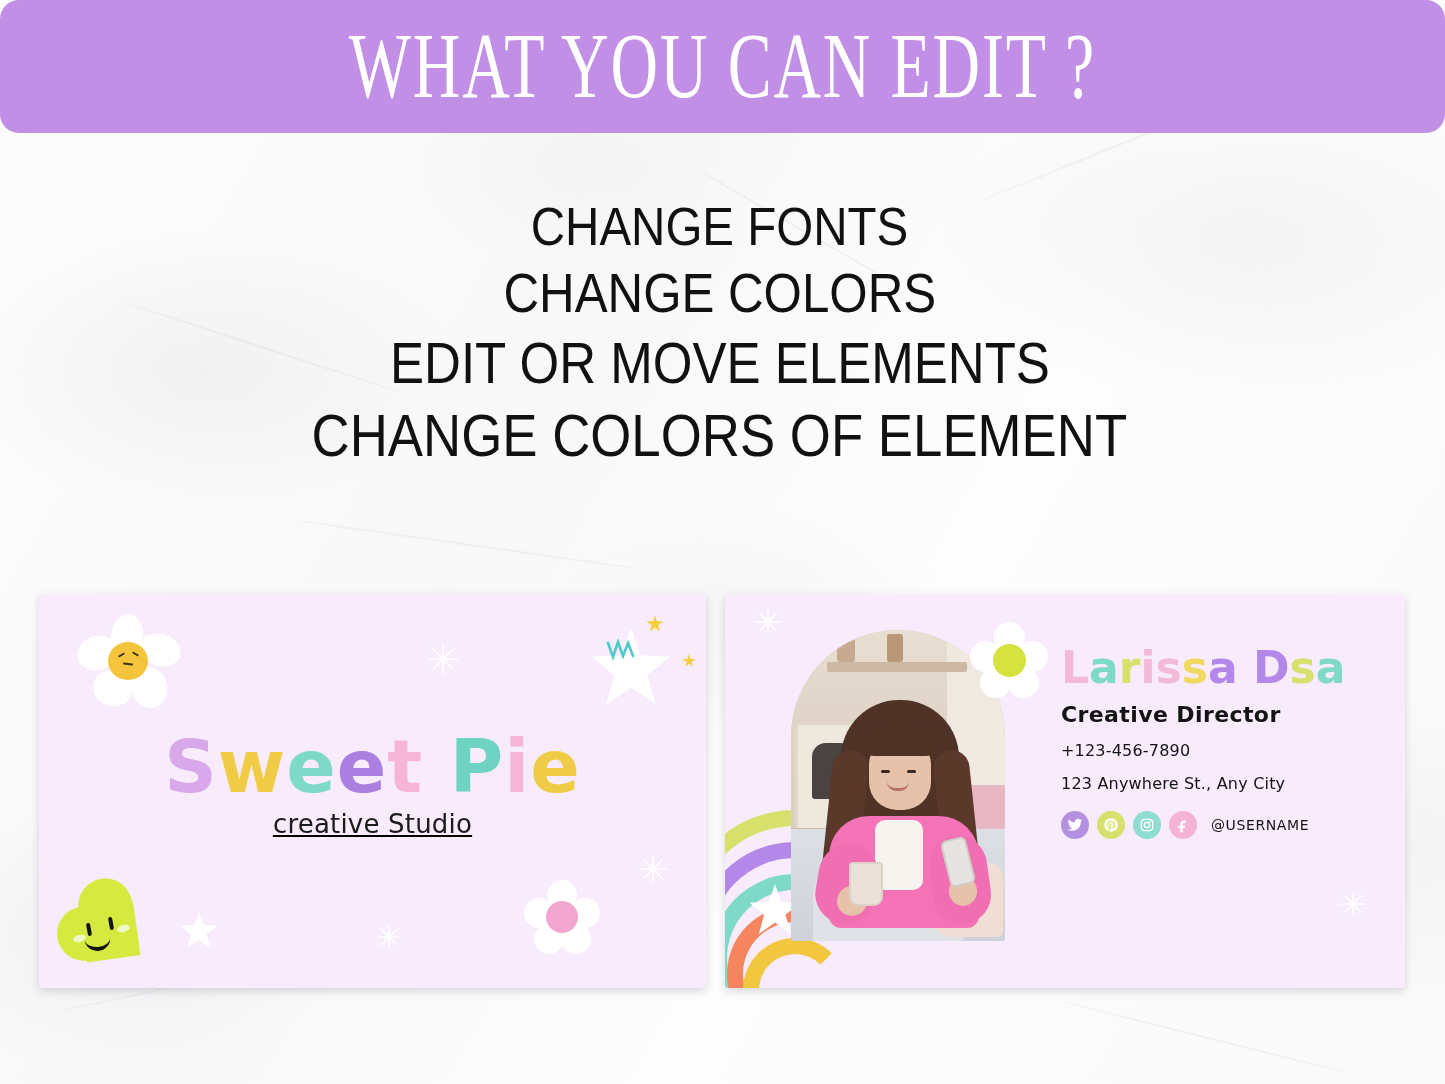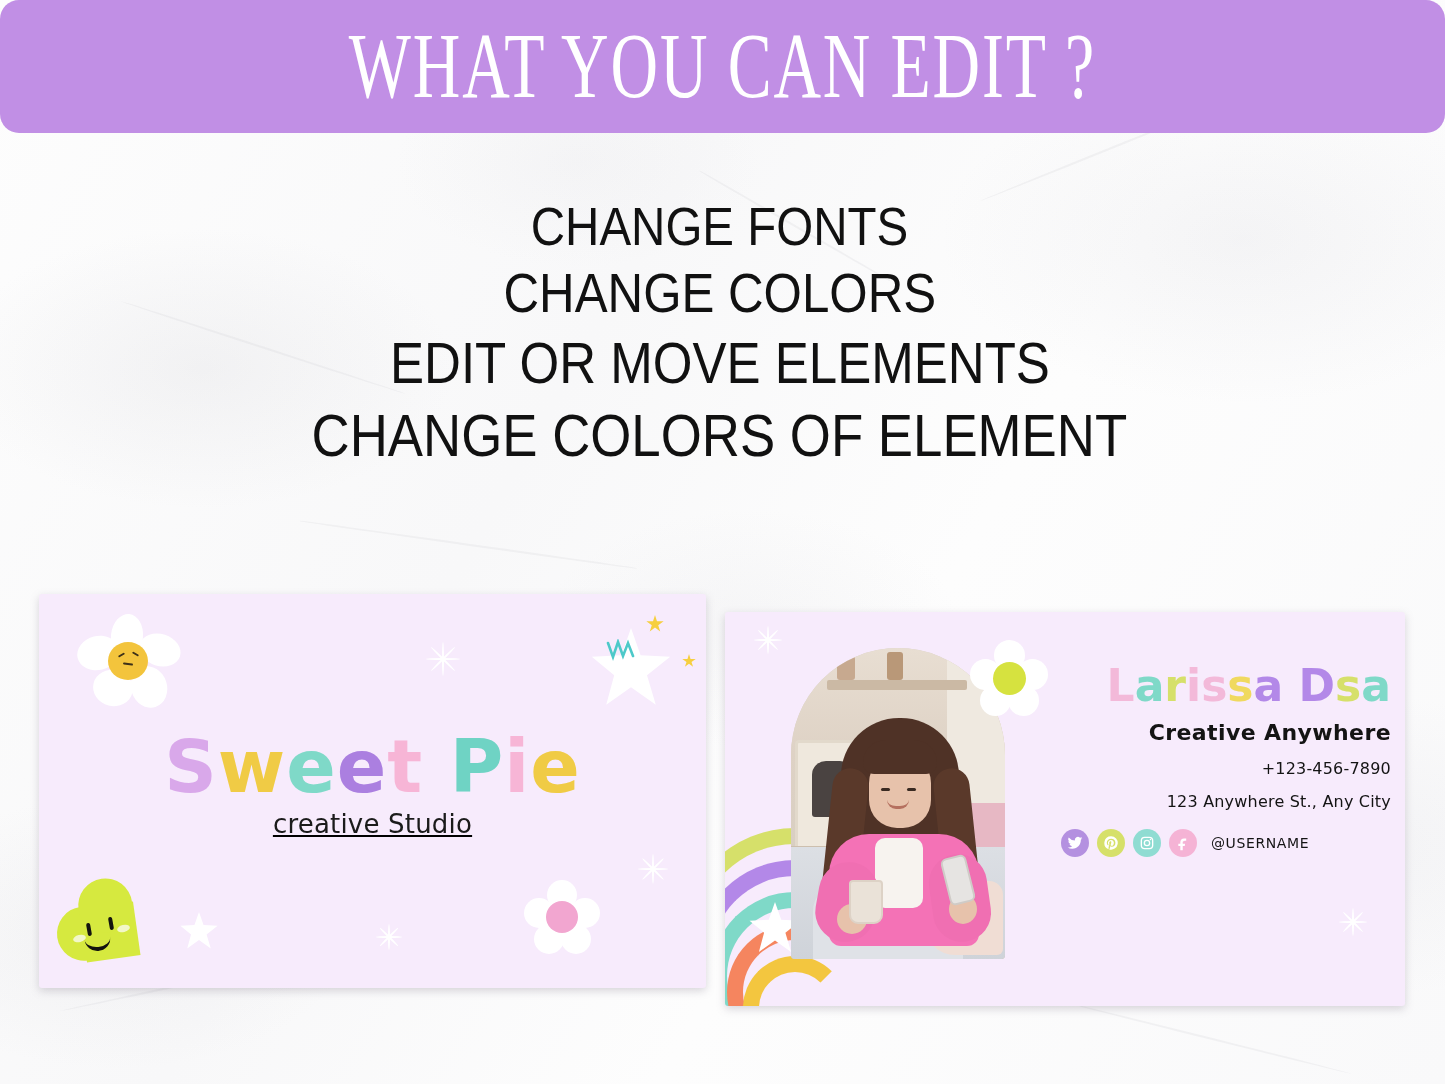--- a/index.html
+++ b/index.html
@@ -62,21 +62,21 @@
 
   
   .card {
     position:absolute;
     background:#f7ebfc;
     border-radius:3px;
     box-shadow:0 3px 9px rgba(120,110,130,.28);
     overflow:hidden;
   }
   #card-left  { left:39px;  top:594px; width:667px; height:394px; }
-  #card-right { left:725px; top:612px; width:680px; height:394px;text-align:right; }
+  #card-right { left:725px; top:594px; width:680px; height:394px; }
 
   
   #logo-wrap {
     position:absolute; left:0; top:136px; width:667px;
     display:flex; flex-direction:column; align-items:center;text-decoration:underline;
   }
   #logo-title {
     font-family:"DejaVu Sans", sans-serif;
     font-size:73px; font-weight:bold; letter-spacing:1px;
     line-height:1; white-space:nowrap;
@@ -368,21 +368,21 @@
       <div class="petal" style="left:25px;top:0px;width:31px;height:31px;"></div>
       <div class="petal" style="left:48px;top:19px;width:31px;height:31px;"></div>
       <div class="petal" style="left:39px;top:45px;width:31px;height:31px;"></div>
       <div class="petal" style="left:11px;top:45px;width:31px;height:31px;"></div>
       <div class="petal" style="left:1px;top:19px;width:31px;height:31px;"></div>
       <div class="core" style="left:24px;top:22px;width:33px;height:33px;background:#d6e23f;"></div>
     </div>
 
     <div id="rtext">
       <div id="rname"><span style="color: rgb(243, 185, 217);">L</span><span style="color: rgb(127, 217, 200);">a</span><span style="color: rgb(214, 224, 106);">r</span><span style="color: rgb(243, 185, 217);">i</span><span style="color: rgb(243, 185, 217);">s</span><span style="color: rgb(240, 217, 95);">s</span><span style="color: rgb(179, 136, 232);">a</span><span style="color: rgb(0, 0, 0);">&nbsp;</span><span style="color: rgb(179, 136, 232);">D</span><span style="color: rgb(214, 224, 106);">s</span><span style="color: rgb(127, 217, 200);">a</span></div>
-      <div id="rrole">Creative Anywhere</div>
+      <div id="rrole">Creative Director</div>
       <div class="rline">+123-456-7890</div>
       <div class="rline">123 Anywhere St., Any City</div>
 
       <div id="socials">
         <div class="sicon" style="background:#b490e0;">
           <svg width="16" height="16" viewBox="0 0 24 24" fill="#fff">
               <path d="M23 4.9a9 9 0 0 1-2.6.7 4.5 4.5 0 0 0 2-2.5 9 9 0 0 1-2.9 1.1 4.5 4.5 0 0 0-7.7 4.1A12.8 12.8 0 0 1 2.6 3.6a4.5 4.5 0 0 0 1.4 6 4.5 4.5 0 0 1-2-.6v.1a4.5 4.5 0 0 0 3.6 4.4 4.5 4.5 0 0 1-2 .1 4.5 4.5 0 0 0 4.2 3.1A9 9 0 0 1 1 18.6a12.7 12.7 0 0 0 6.9 2c8.3 0 12.8-6.9 12.8-12.8v-.6A9.2 9.2 0 0 0 23 4.9z"></path>
             </svg>
         </div>
         <div class="sicon" style="background:#d6e06a;">

